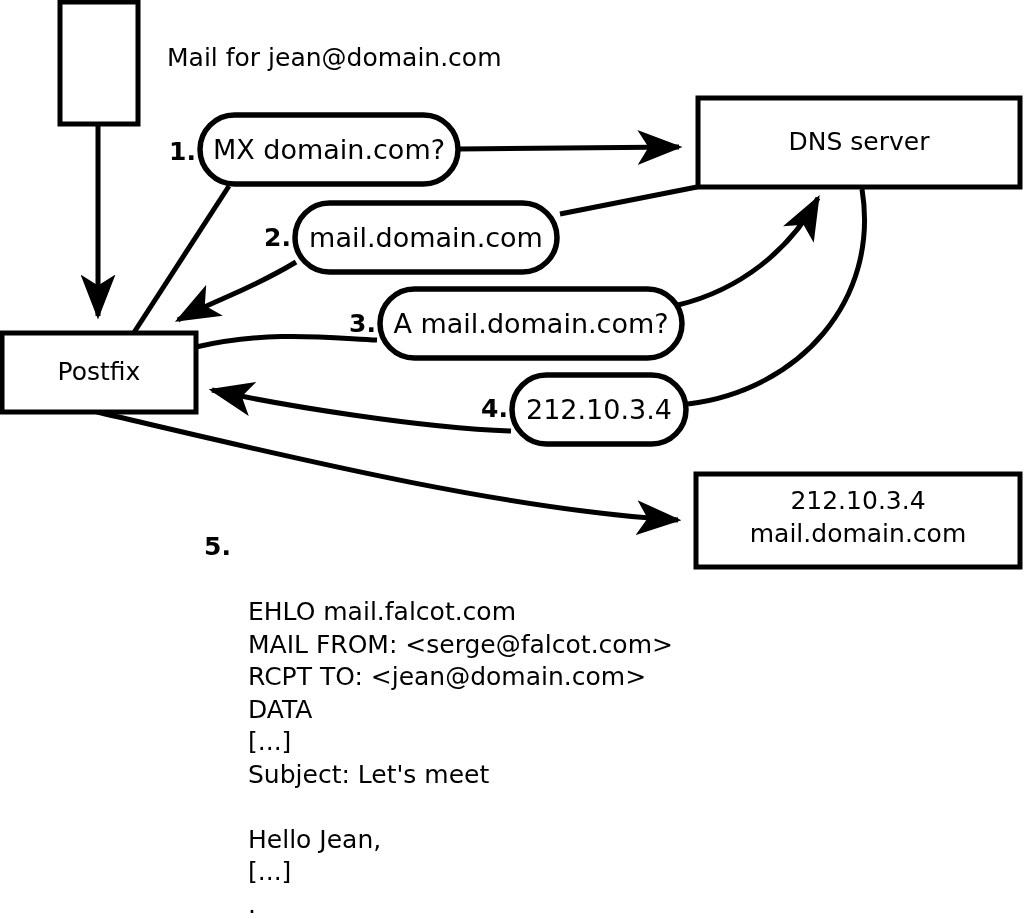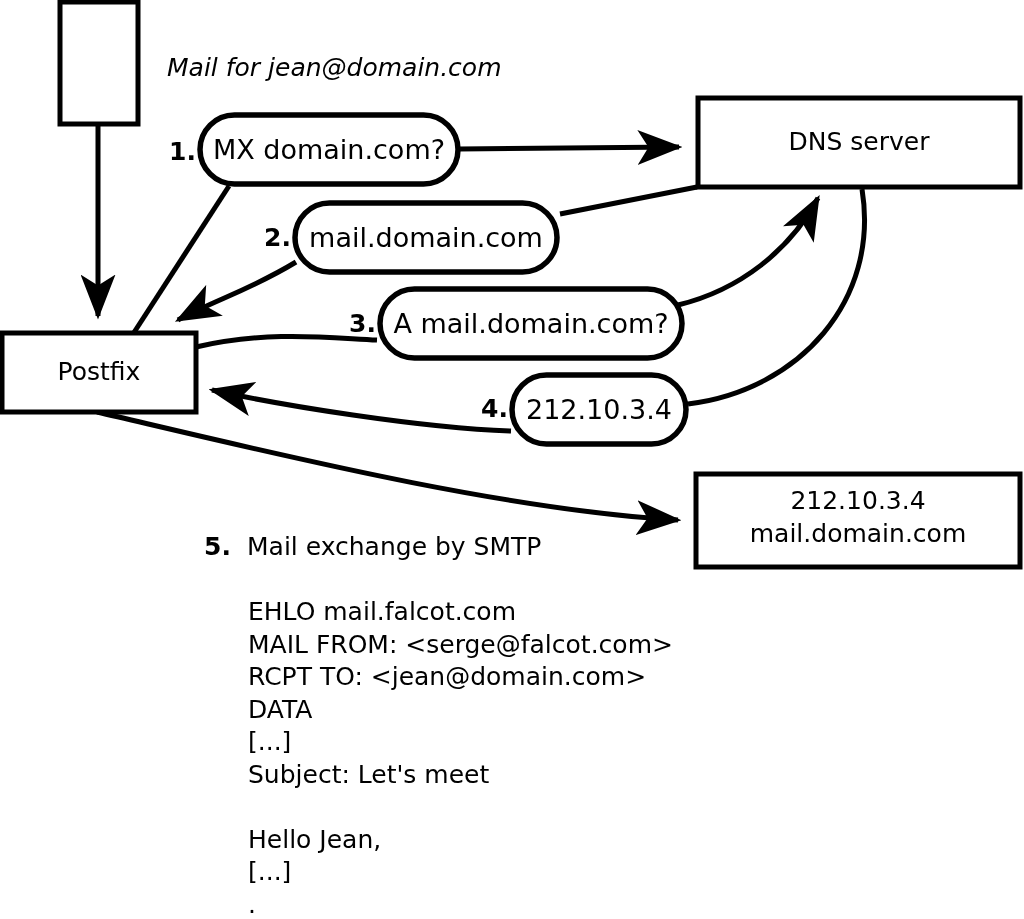--- a/index.html
+++ b/index.html
@@ -66,22 +66,21 @@
   .caption {
     position: absolute;
     font-family: "DejaVu Sans", sans-serif;
     font-size: 25px;
     color: #000000;
     white-space: pre;
     line-height: 1.0;
   }
   #title-caption {
     left: 167px;
-    top: 55px;
-    font-style: italic;
+    top: 45px;
   }
   #step5-num {
     left: 204px;
     top: 534px;
     font-weight: bold;
   }
   #step5-label {
     left: 247px;
     top: 534px;
   }
@@ -150,21 +149,20 @@
 
     <text class="step-num" x="508" y="410">4.</text>
     <rect class="bubble-rect" x="512" y="375" width="174" height="69" rx="34.5" ry="34.5"></rect>
     <text class="bubble-label" x="599" y="411">212.10.3.4</text>
 
   </svg>
 
   <div class="caption" id="title-caption">Mail for jean@domain.com</div>
 
   <div class="caption" id="step5-num">5.</div>
-  <div class="caption" id="step5-label">Mail exchange by SMTP</div>
 
   <div class="caption" id="smtp-transcript">EHLO mail.falcot.com
 MAIL FROM: &lt;serge@falcot.com&gt;
 RCPT TO: &lt;jean@domain.com&gt;
 DATA
 [...]
 Subject: Let's meet
 
 Hello Jean,
 [...]

